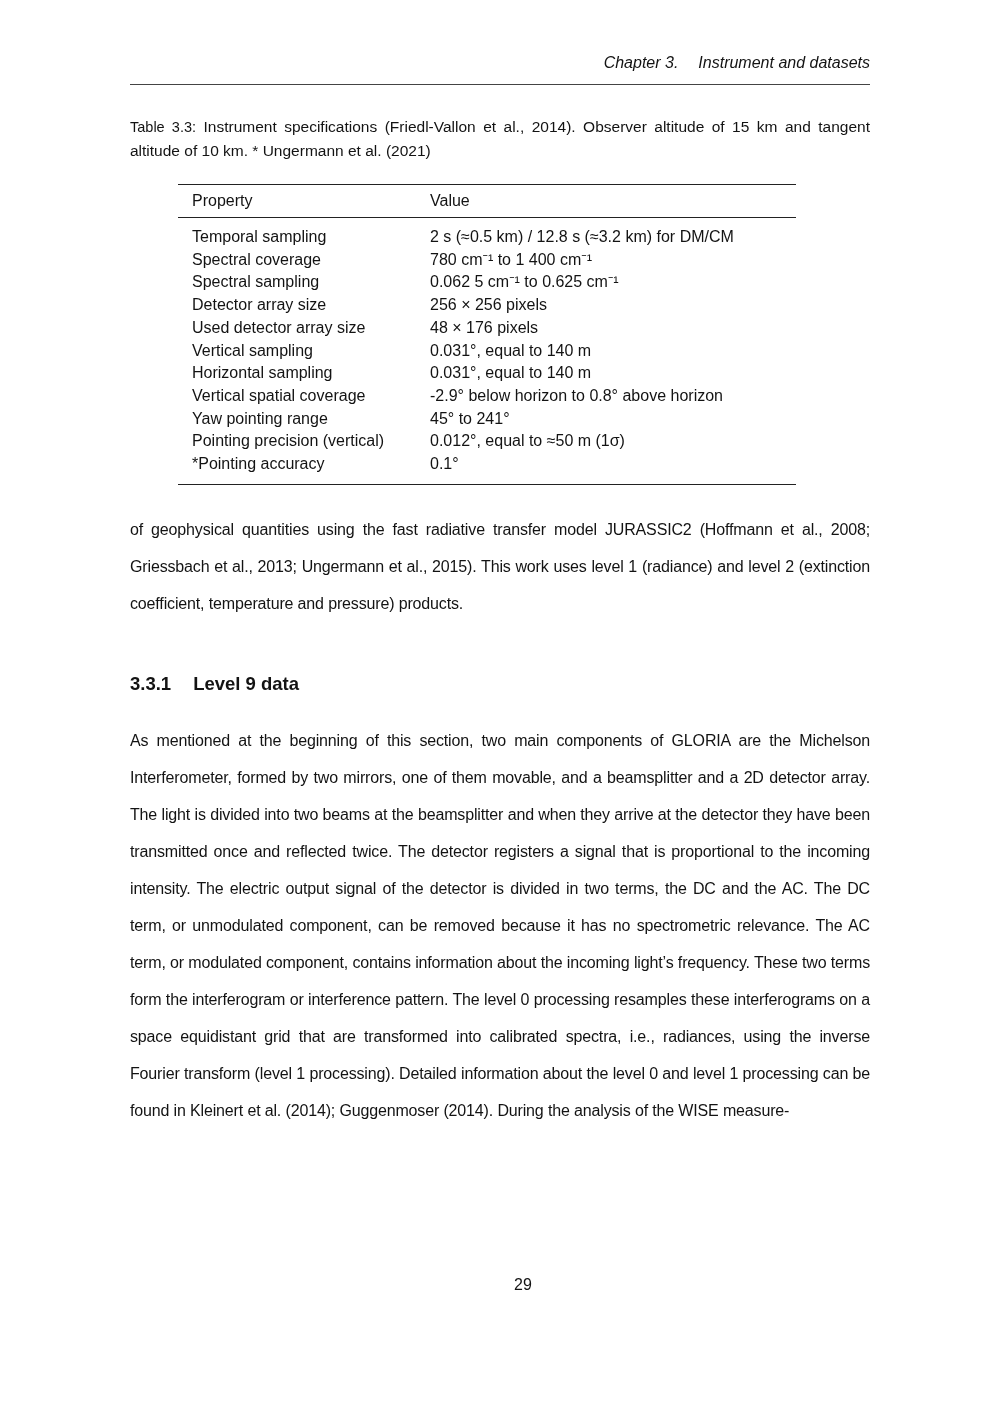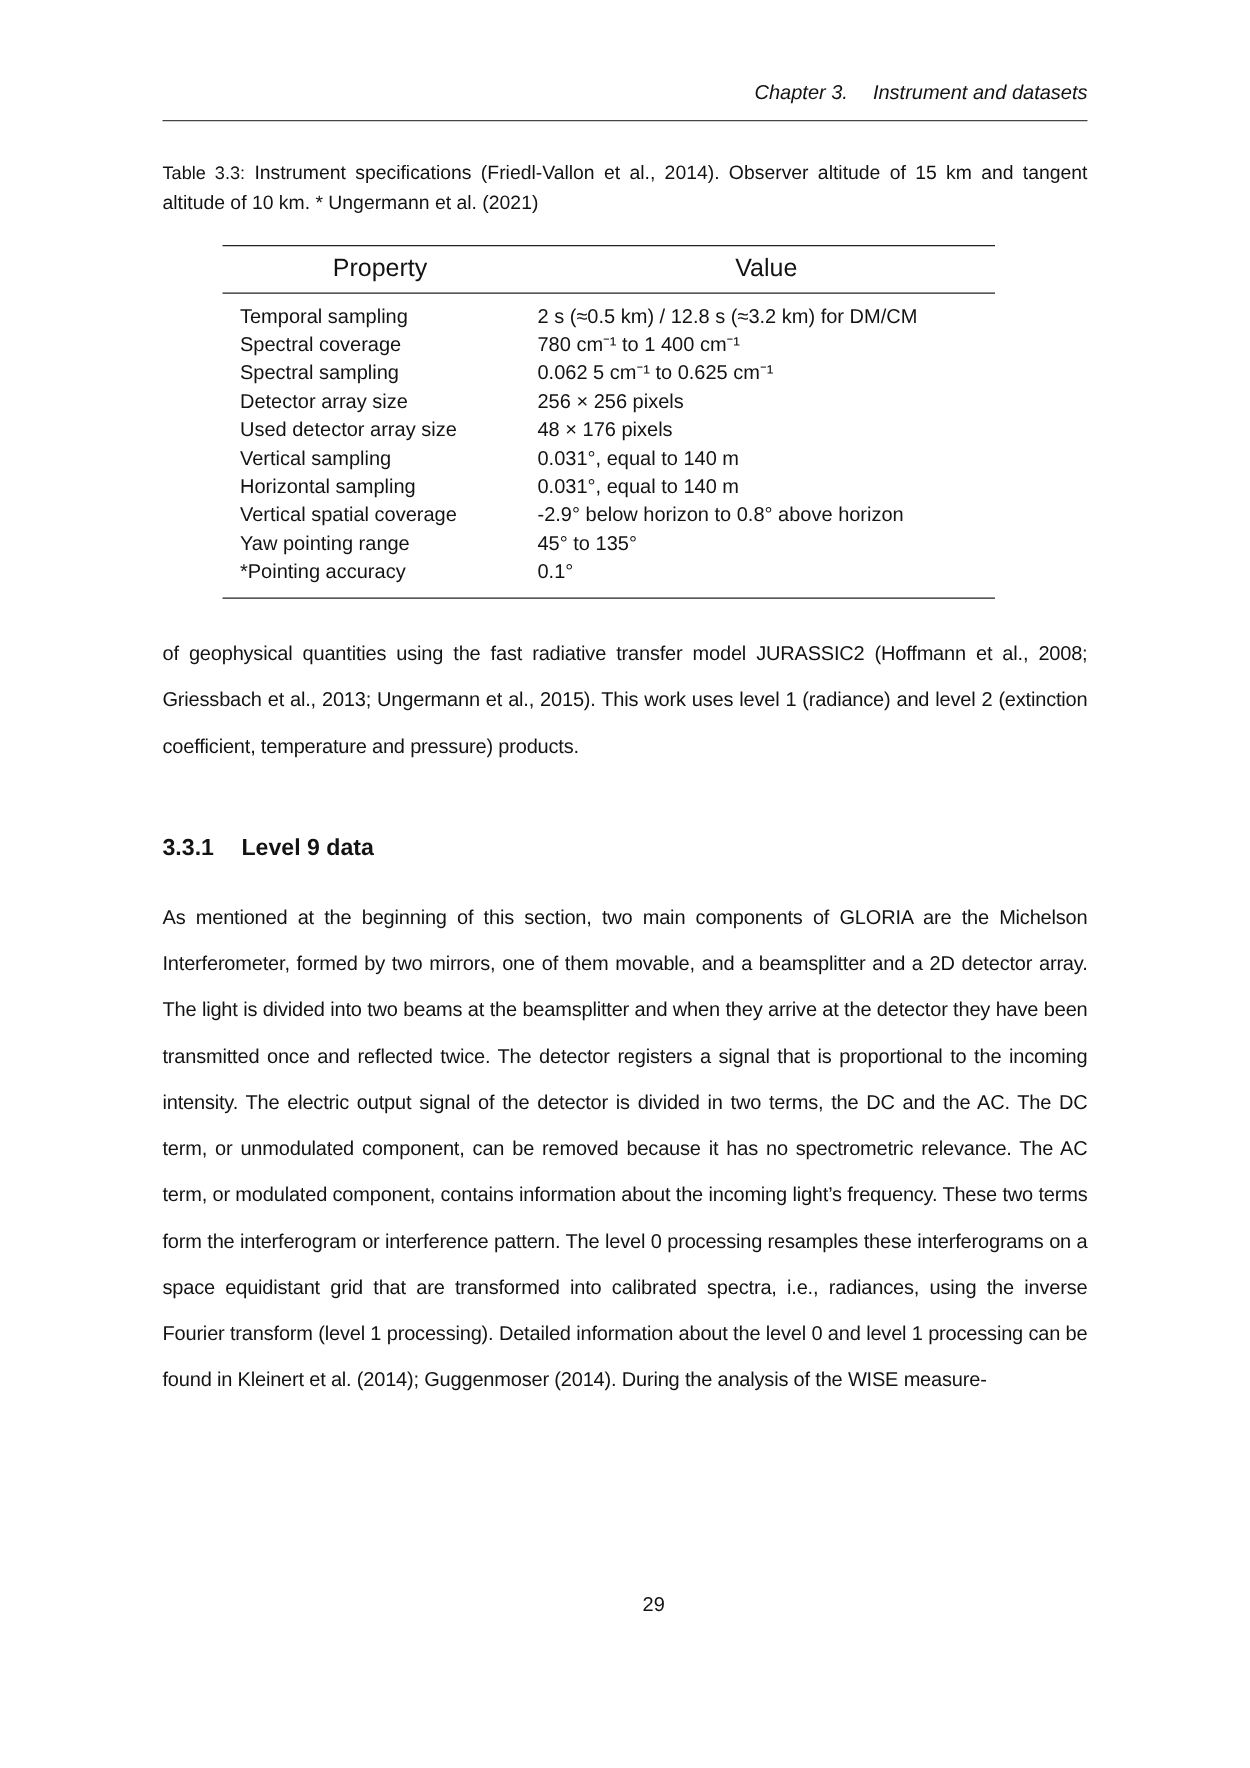--- a/index.html
+++ b/index.html
@@ -9,21 +9,21 @@
     width: 1000px;
     height: 1414px;
     margin: 0 auto;
     background: #ffffff;
     color: #131313;
     font-family: "Liberation Sans", sans-serif;
     overflow: hidden;
   }
   .content {
     width: 740px;
-    margin: 16px auto;
+    margin: 4px auto;
     padding-top: 48px;
   }
   .running-head {
     text-align: right;
     font-style: italic;
     font-size: 16px;
     line-height: 22px;
     padding-bottom: 10px;
     border-bottom: 1px solid #444;
   }
@@ -38,22 +38,22 @@
   .specs-table {
     margin: 22px 0 0 48px;
     width: 618px;
     border-collapse: collapse;
     font-size: 16px;
     border-top: 1.2px solid #222;
     border-bottom: 1.2px solid #222;
   }
   .specs-table th {
     font-weight: 400;
-    text-align: center;
-    font-size: 20px;
+    text-align: left;
+    font-size: 16px;
     padding: 7px 0 7px 14px;
     border-bottom: 1px solid #222;
   }
   .specs-table th.col-property { width: 238px; }
   .specs-table td {
     padding: 0 0 0 14px;
     line-height: 22.7px;
     white-space: nowrap;
   }
   .specs-table tbody tr:first-child td { padding-top: 8px; }
@@ -129,21 +129,25 @@
           <tr>
             <td>Horizontal sampling</td>
             <td>0.031°, equal to 140 m</td>
           </tr>
           <tr>
             <td>Vertical spatial coverage</td>
             <td>-2.9° below horizon to 0.8° above horizon</td>
           </tr>
           <tr>
             <td>Yaw pointing range</td>
-            <td>45° to 135°</td>
+            <td>45° to 241°</td>
+          </tr>
+          <tr>
+            <td>Pointing precision (vertical)</td>
+            <td>0.012°, equal to ≈50 m (1σ)</td>
           </tr>
           <tr>
             <td>*Pointing accuracy</td>
             <td>0.1°</td>
           </tr>
         </tbody>
     </table>
 
     <p class="body-paragraph">of geophysical quantities using the fast radiative transfer model JURASSIC2 (Hoffmann et al., 2008; Griessbach et al., 2013; Ungermann et al., 2015). This work uses level 1 (radiance) and level 2 (extinction coefficient, temperature and pressure) products.</p>
 

